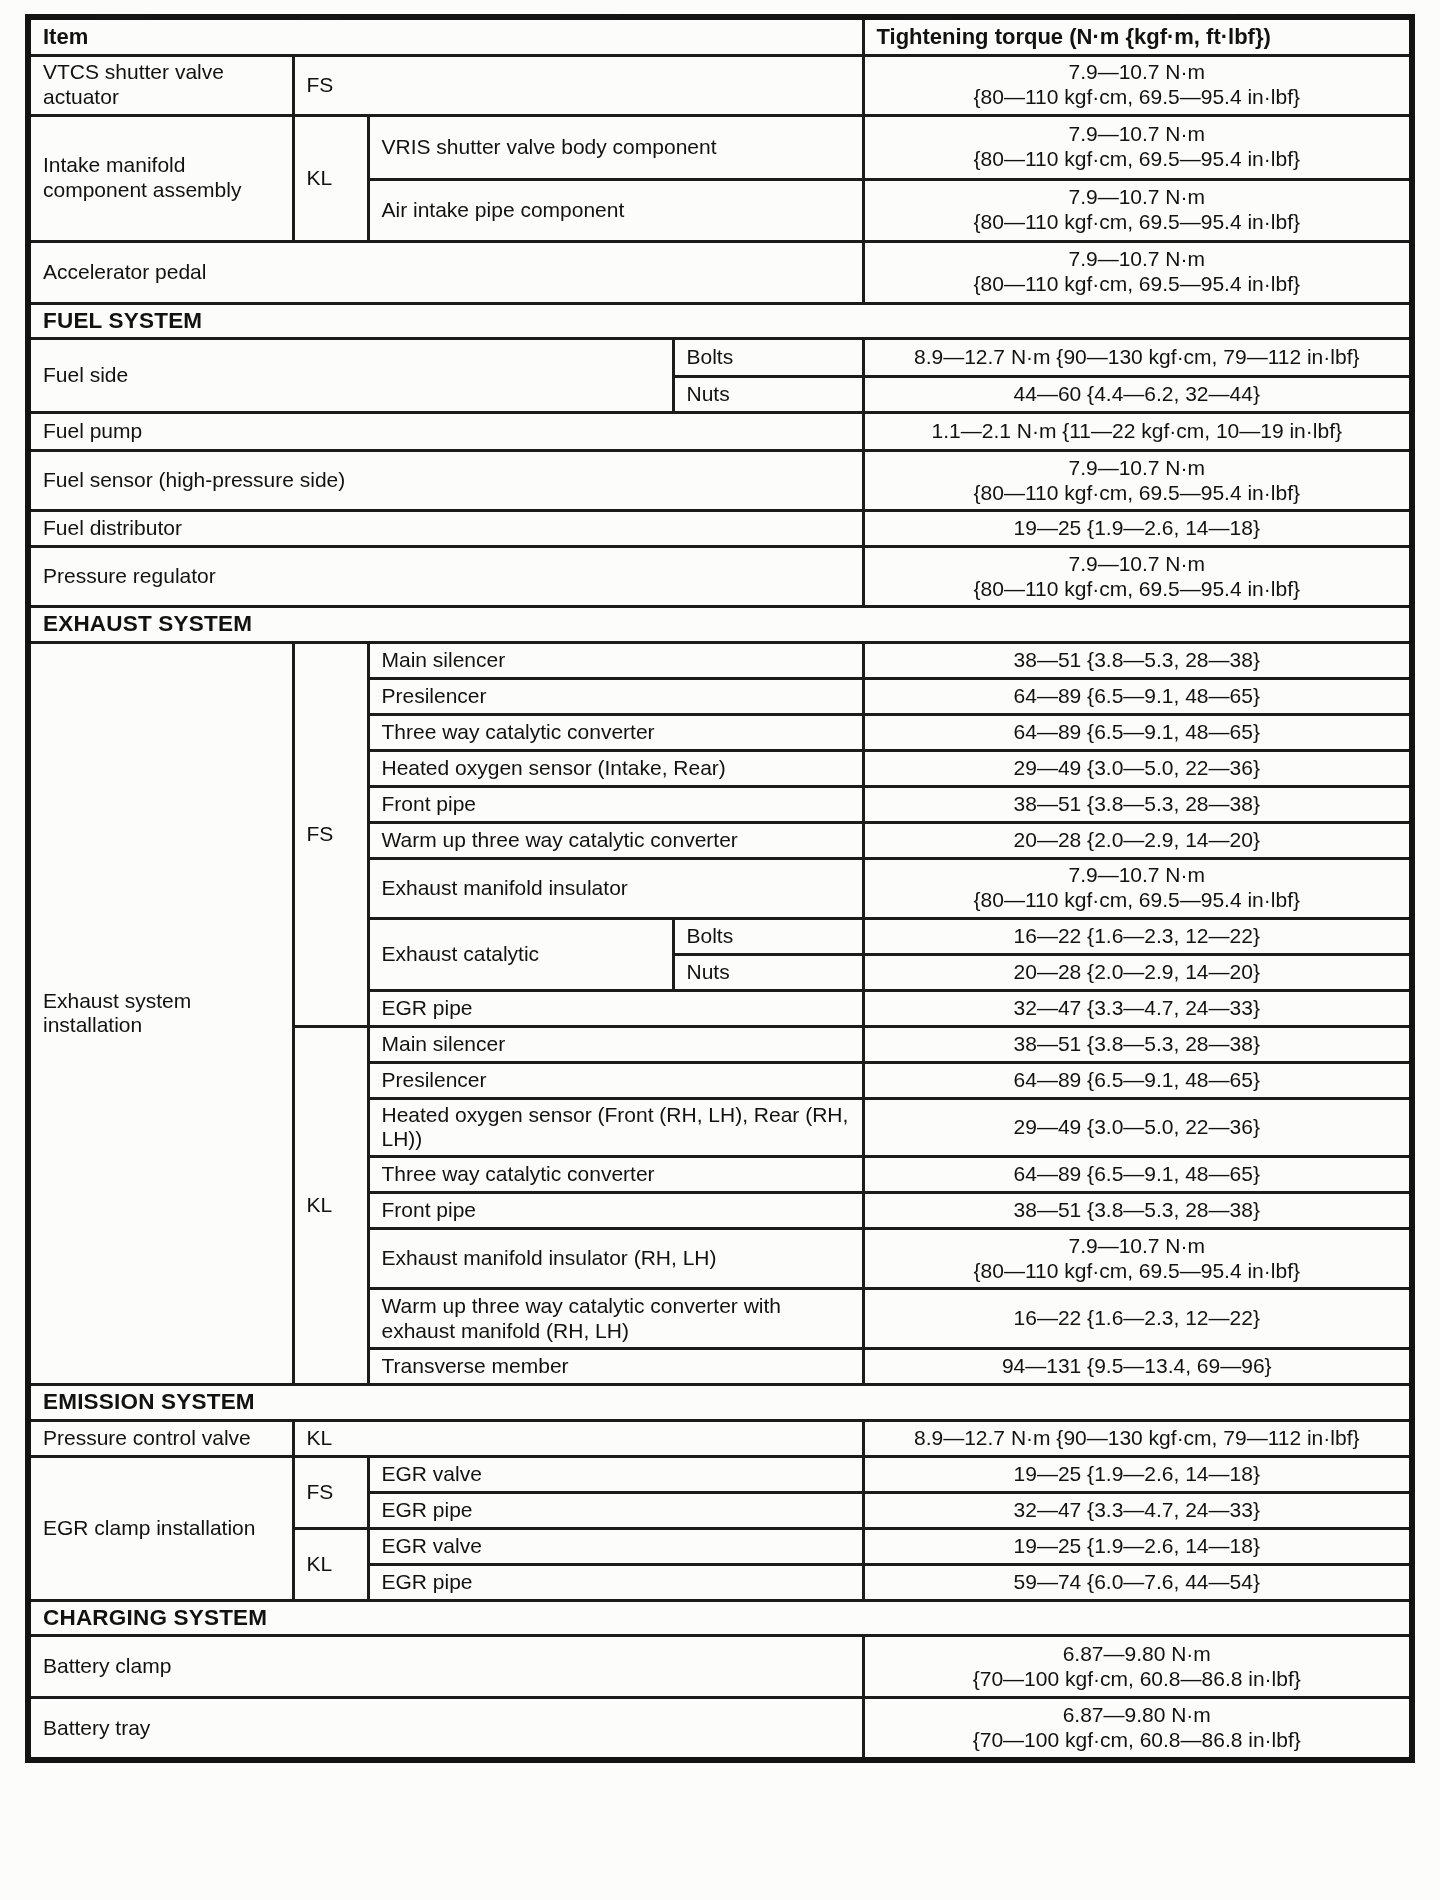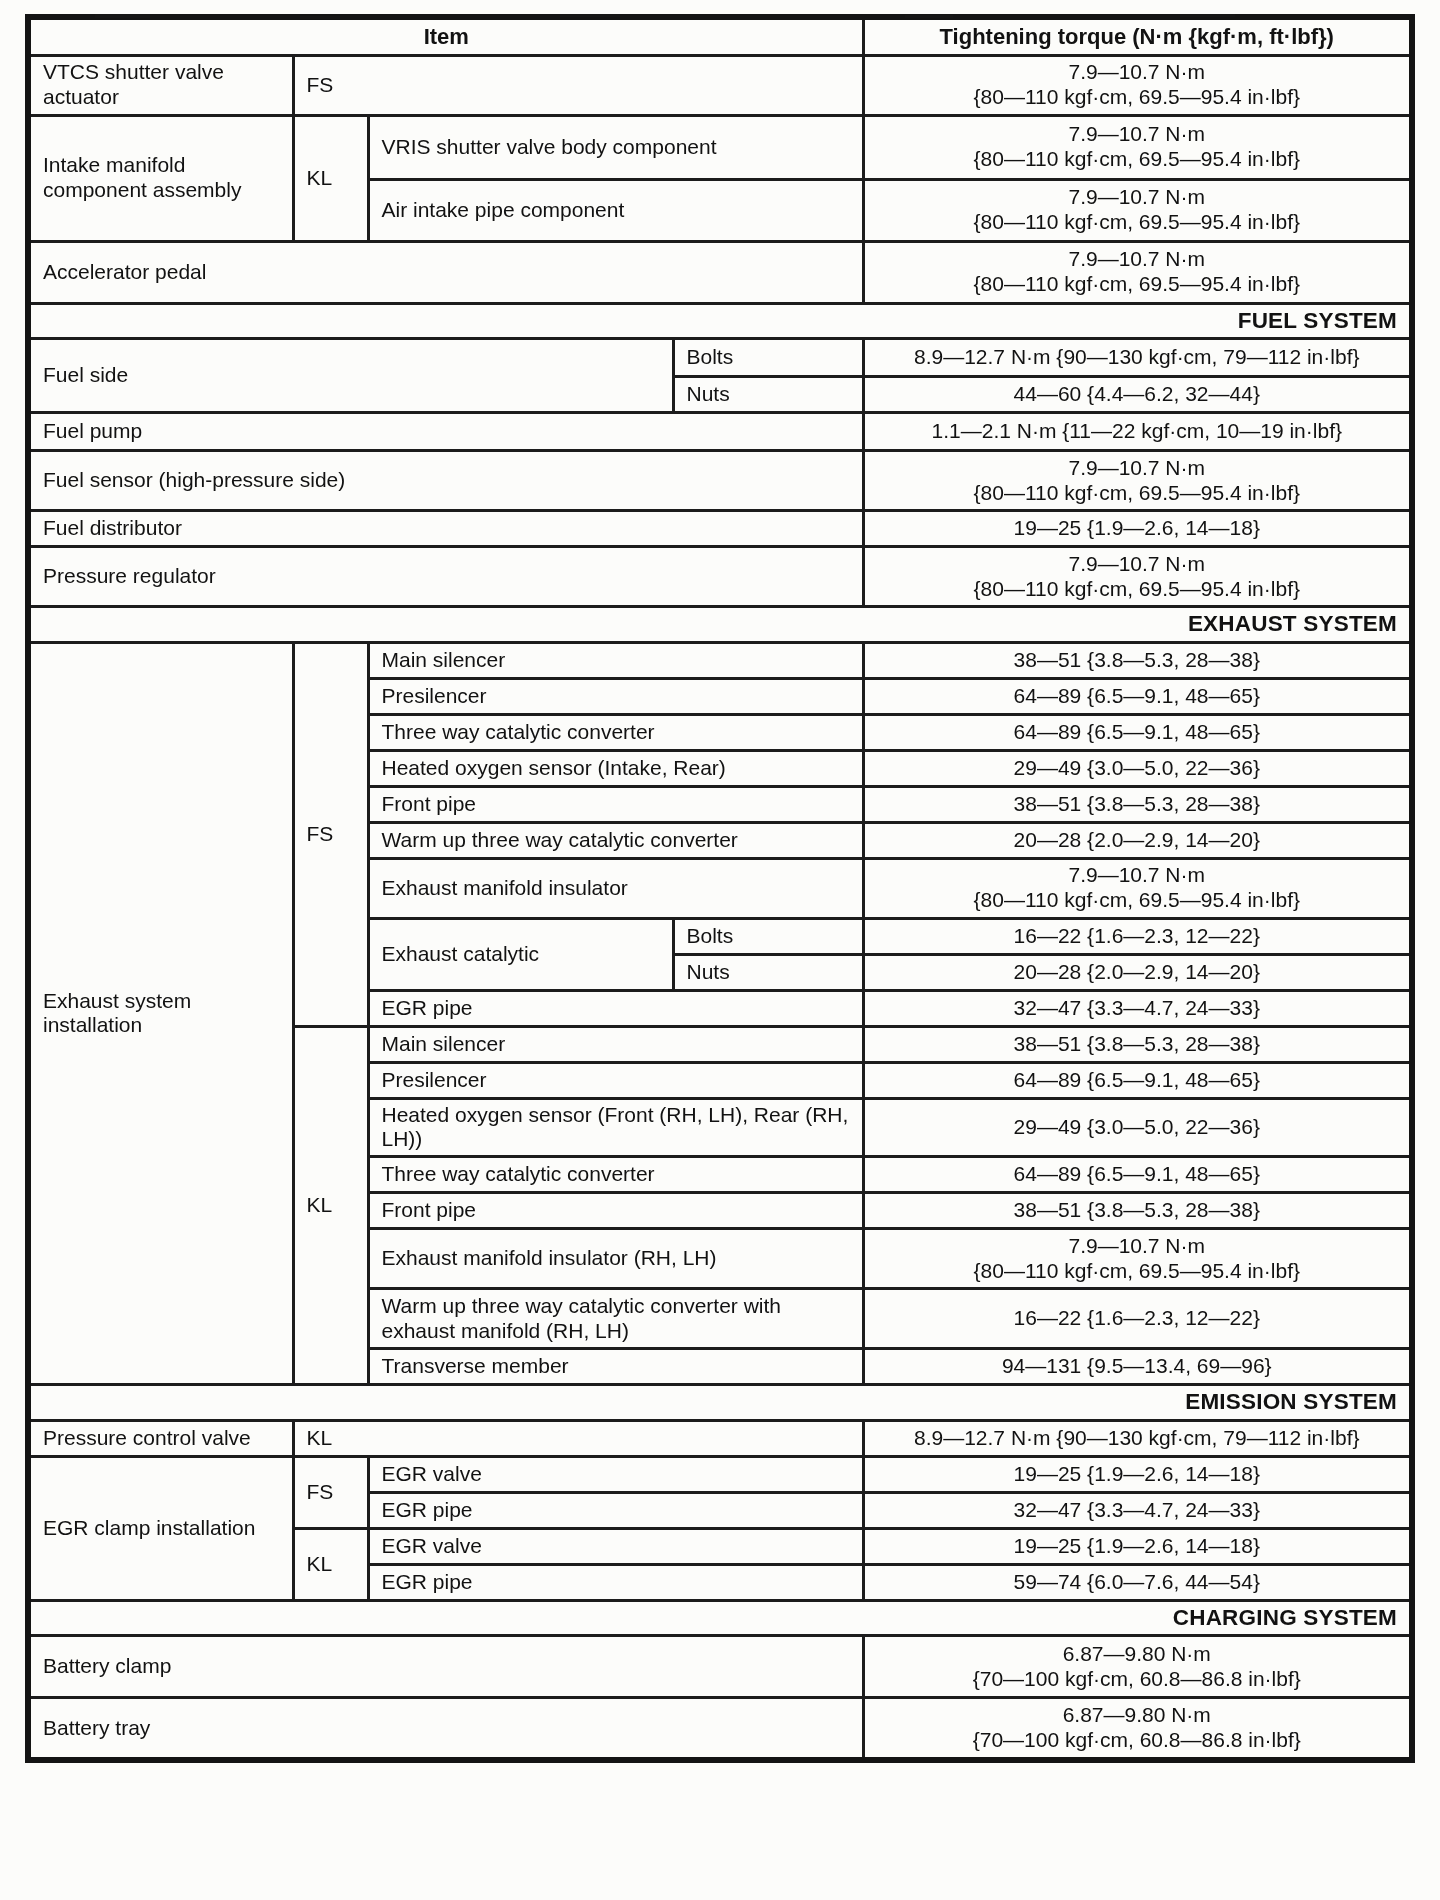--- a/index.html
+++ b/index.html
@@ -28,35 +28,35 @@
     vertical-align: middle;
     word-wrap: break-word;
   }
   
   col.c1 { width: 265px; }
   col.c2 { width: 75px; }
   col.c3 { width: 305px; }
   col.c4 { width: 190px; }
   col.c5 { width: 549px; }
 
-  .c-head { font-weight: bold; text-align: center; font-size: 22px; }
+  .c-head { font-weight: bold; text-align: left; font-size: 22px; }
   .c-sec  { font-weight: bold; font-size: 22.5px; letter-spacing: 0.2px; }
   .c-item { text-align: left; }
   .c-torq { text-align: center; padding-left: 6px; padding-right: 6px; }
   .tline  { display: block; }
 
   
   tr.hh  { height: 38px; }
   tr.h1  { height: 36px; }
   tr.h1b { height: 38px; }
   tr.h2  { height: 60px; }
   tr.h2b { height: 62px; }
   tr.h2c { height: 64px; }
   tr.h2d { height: 58px; }
-  tr.hs  { height: 34px; text-align: right; }
+  tr.hs  { height: 34px; }
 
   
   .mark { position: absolute; background: #161616; }
 </style>
 </head>
 <body>
 
 <div class="page">
 
   <div class="mark" style="left:95px;top:0;width:55px;height:4px;"></div>

